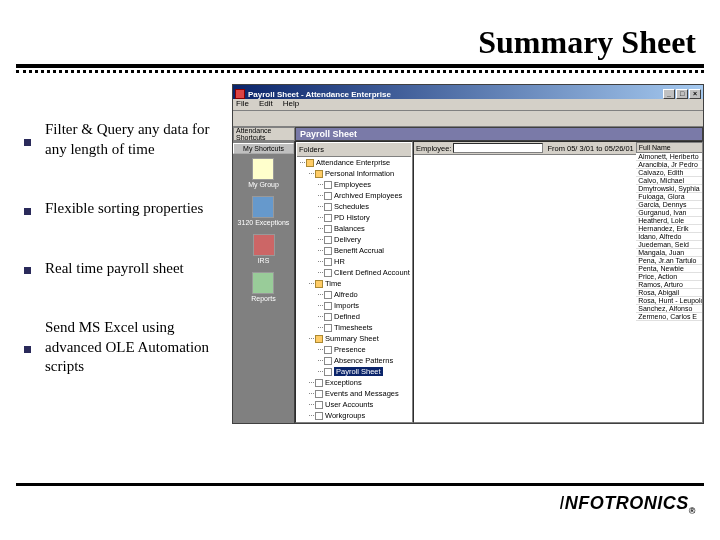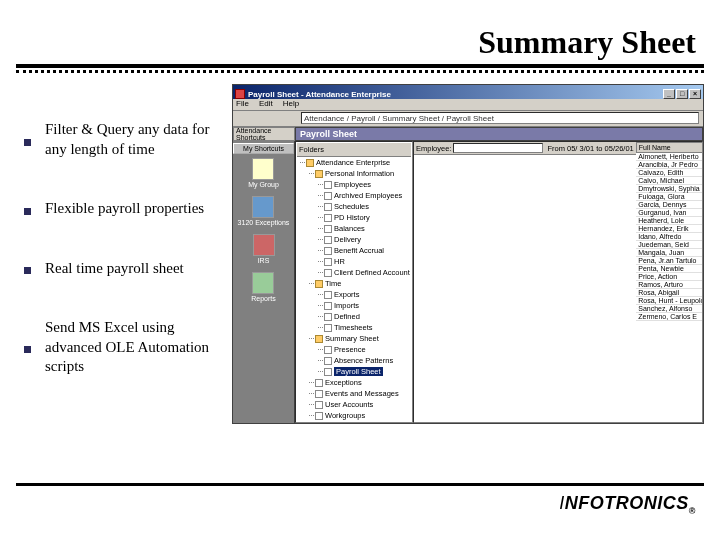--- a/index.html
+++ b/index.html
@@ -211,21 +211,21 @@
 <div class="title-underline"></div>
 <div class="title-dots"></div>
 
 <div class="bullets">
   <div class="bullet-item">
     <div class="bullet-sq"></div>
     <div class="bullet-text">Filter &amp; Query any data for any length of time</div>
   </div>
   <div class="bullet-item">
     <div class="bullet-sq"></div>
-    <div class="bullet-text">Flexible payroll properties</div>
+    <div class="bullet-text">Flexible sorting properties</div>
   </div>
   <div class="bullet-item">
     <div class="bullet-sq"></div>
     <div class="bullet-text">Real time payroll sheet</div>
   </div>
   <div class="bullet-item">
     <div class="bullet-sq"></div>
     <div class="bullet-text">Send MS Excel using advanced OLE Automation scripts</div>
   </div>
 </div>
@@ -241,21 +241,20 @@
   </div>
   <div class="menubar">
     <span>File</span>
     <span>Edit</span>
     <span>Help</span>
   </div>
   <div class="toolbar">
     <div class="tb-btn"></div>
     <div class="tb-btn"></div>
     <div class="tb-btn"></div>
-    <div class="pathbar">Attendance / Payroll / Summary Sheet / Payroll Sheet</div>
   </div>
   <div class="toolbar" style="top:auto;">
     <div class="tb-btn"></div>
     <div class="tb-btn"></div>
     <div class="tb-btn"></div>
     <div class="tb-btn"></div>
     <div class="tb-btn"></div>
     <div class="tb-btn"></div>
     <div class="tb-btn"></div>
     <div class="tb-btn"></div>
@@ -302,21 +301,21 @@
                   <li><span class="ic pg"></span><span>PD History</span></li>
                   <li><span class="ic pg"></span><span>Balances</span></li>
                   <li><span class="ic pg"></span><span>Delivery</span></li>
                   <li><span class="ic pg"></span><span>Benefit Accrual</span></li>
                   <li><span class="ic pg"></span><span>HR</span></li>
                   <li><span class="ic pg"></span><span>Client Defined Account</span></li>
                 </ul>
               </li>
               <li><span class="ic"></span><span>Time</span>
                 <ul>
-                  <li><span class="ic pg"></span><span>Exports</span></li>
+                  <li><span class="ic pg"></span><span>Alfredo</span></li>
                   <li><span class="ic pg"></span><span>Imports</span></li>
                   <li><span class="ic pg"></span><span>Defined</span></li>
                   <li><span class="ic pg"></span><span>Timesheets</span></li>
                 </ul>
               </li>
               <li><span class="ic"></span><span>Summary Sheet</span>
                 <ul>
                   <li><span class="ic pg"></span><span>Presence</span></li>
                   <li><span class="ic pg"></span><span>Absence Patterns</span></li>
                   <li><span class="ic pg"></span><span class="sel">Payroll Sheet</span></li>

